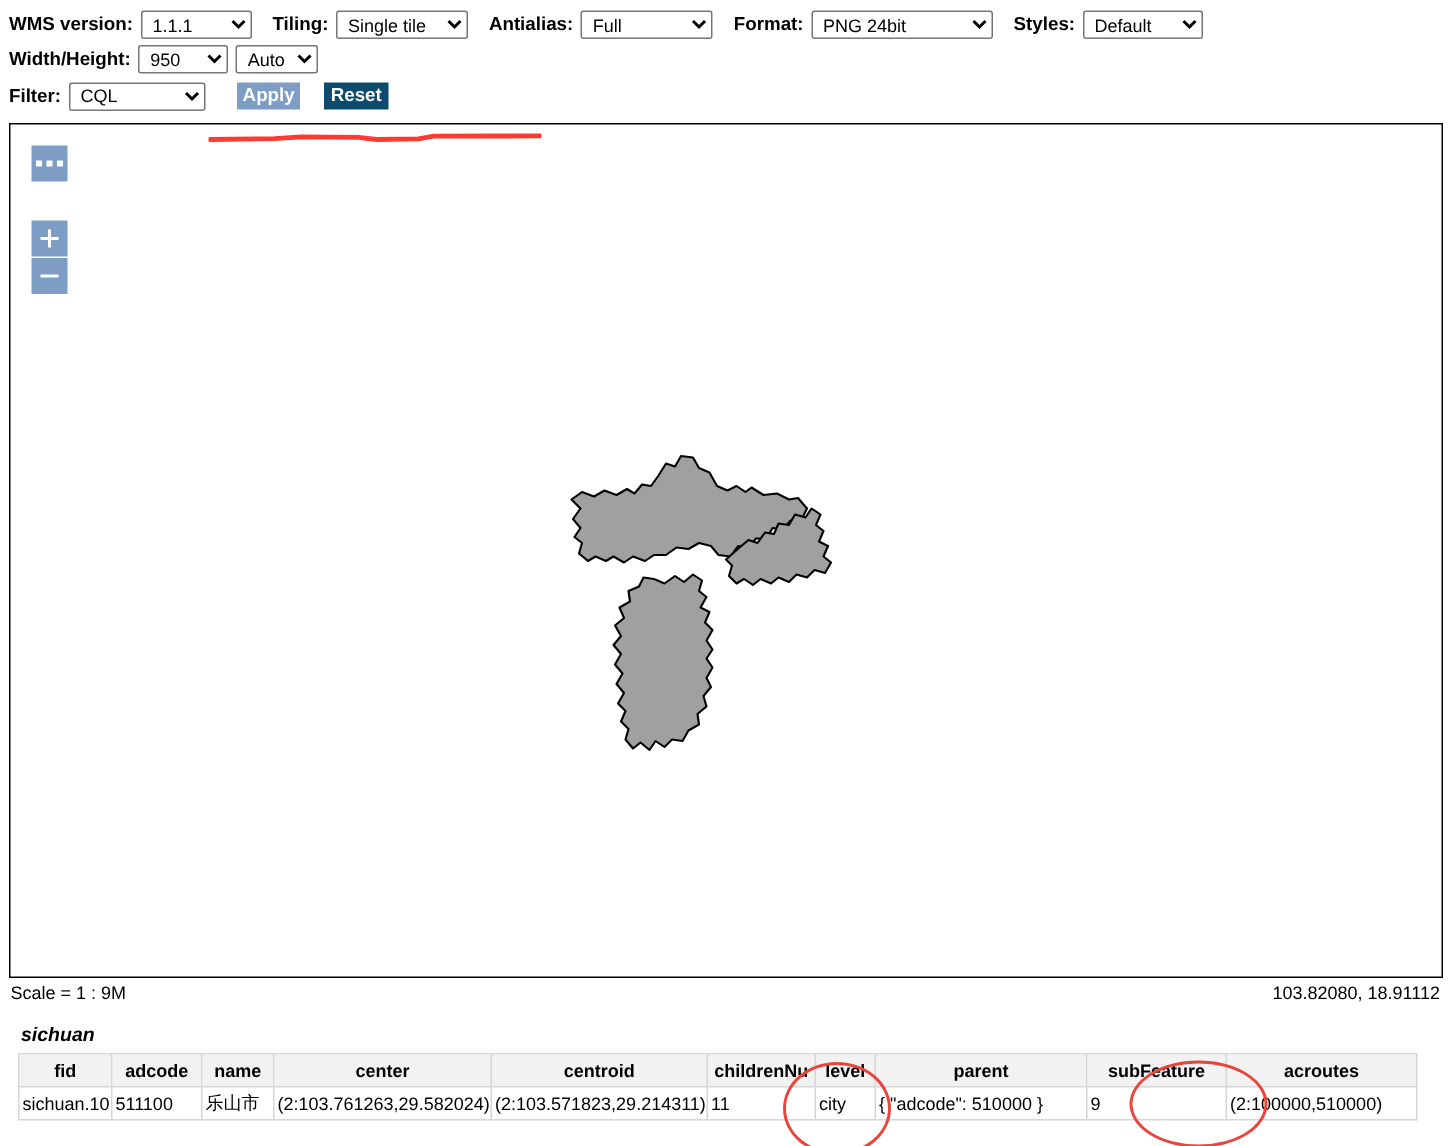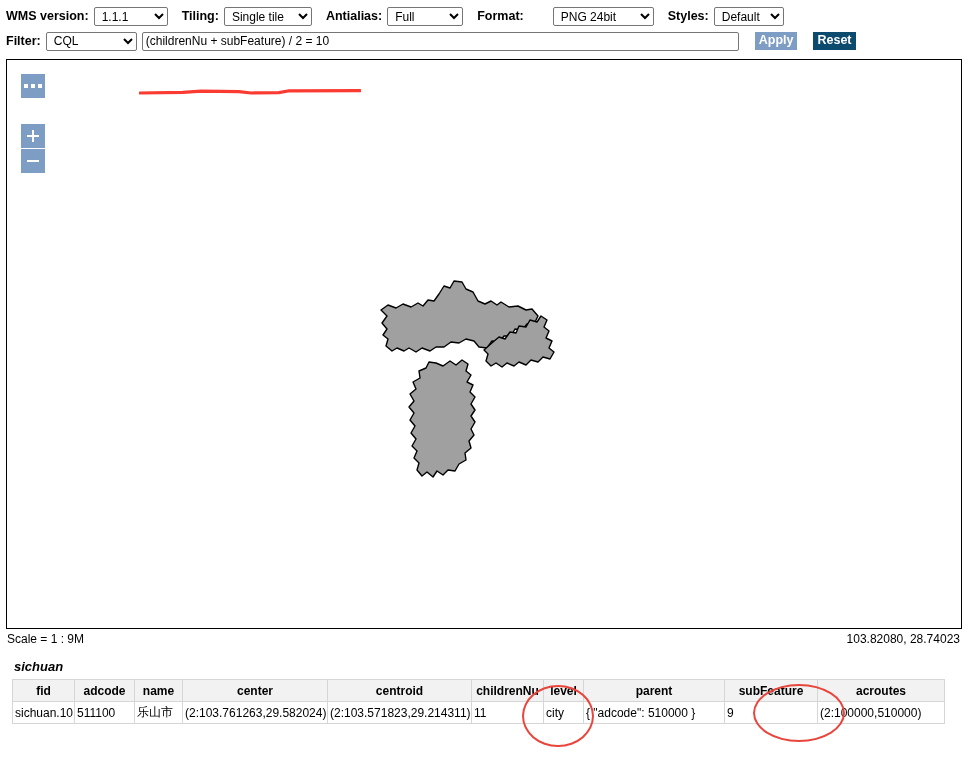--- a/index.html
+++ b/index.html
@@ -38,23 +38,23 @@
     padding: 0 2px 0 3px;
     border: 1px solid #767676;
     border-radius: 2px;
     background: #ffffff;
     color: #000;
     line-height: 17px;
     -moz-appearance: auto;
   }
   select.w-wms   { width: 74px; }
   select.w-tile  { width: 88px; }
-  select.w-anti  { width: 76px; }
-  select.w-fmt   { width: 101px; margin-left: 24px; }
-  select.w-style { width: 70px; }
+  select.w-anti  { width: 88px; }
+  select.w-fmt   { width: 121px; }
+  select.w-style { width: 80px; }
   select.w-width { width: 60px; }
   select.w-height{ width: 55px; }
   select.w-filt  { width: 91px; }
 
   input.filter-text {
     font-family: "Liberation Sans", sans-serif;
     font-size: 12px;
     height: 19px;
     width: 597px;
     padding: 1px 3px;
@@ -204,28 +204,37 @@
       <option>PNG 24bit</option>
     </select>
 
     <span class="tb-gap"></span>
     <span class="tb-label">Styles:</span>
     <select class="ctl w-style">
       <option>Default</option>
     </select>
   </div>
 
+  <div class="tb-row">
+    <span class="tb-label">Width/Height:</span>
+    <select class="ctl w-width">
+      <option>950</option>
+    </select>
+    <span style="width:5px"></span>
+    <select class="ctl w-height">
+      <option>Auto</option>
+    </select>
+  </div>
 
   <div class="tb-row" style="height:26px">
     <span class="tb-label">Filter:</span>
     <select class="ctl w-filt">
       <option>CQL</option>
     </select>
     <span style="width:5px"></span>
-    <input class="filter-text" type="text" value="(childrenNu + subFeature) / 2 = 10" style="">
     <button class="btn apply">Apply</button>
     <button class="btn reset">Reset</button>
   </div>
 </div>
 
 <div class="map-wrap">
 
   <svg class="map-svg" width="956" height="570" viewBox="0 0 956 570">
 
     <g id="polys" stroke="#000000" stroke-width="1.4" fill="#a0a0a0" stroke-linejoin="round">
@@ -276,21 +285,21 @@
     </div>
   </div>
 </div>
 
 <svg class="red-underline" viewBox="0 0 222 8">
   <path d="M1,5 L44,4.4 L62,3.2 L100,3.6 L112,5 L140,4.6 L150,2.8 L221,2.6" fill="none" stroke="#fb3a32" stroke-width="3.2" stroke-linecap="round"></path>
 </svg>
 
 <div class="statusbar">
   <span>Scale = 1 : 9M</span>
-  <span>103.82080, 28.74023</span>
+  <span>103.82080, 18.91112</span>
 </div>
 
 <div class="fi-title">sichuan</div>
 
 <div class="tbl-wrap">
   <table class="ftable">
     <colgroup>
       <col style="width:62px">
         <col style="width:60px">
         <col style="width:48px">

